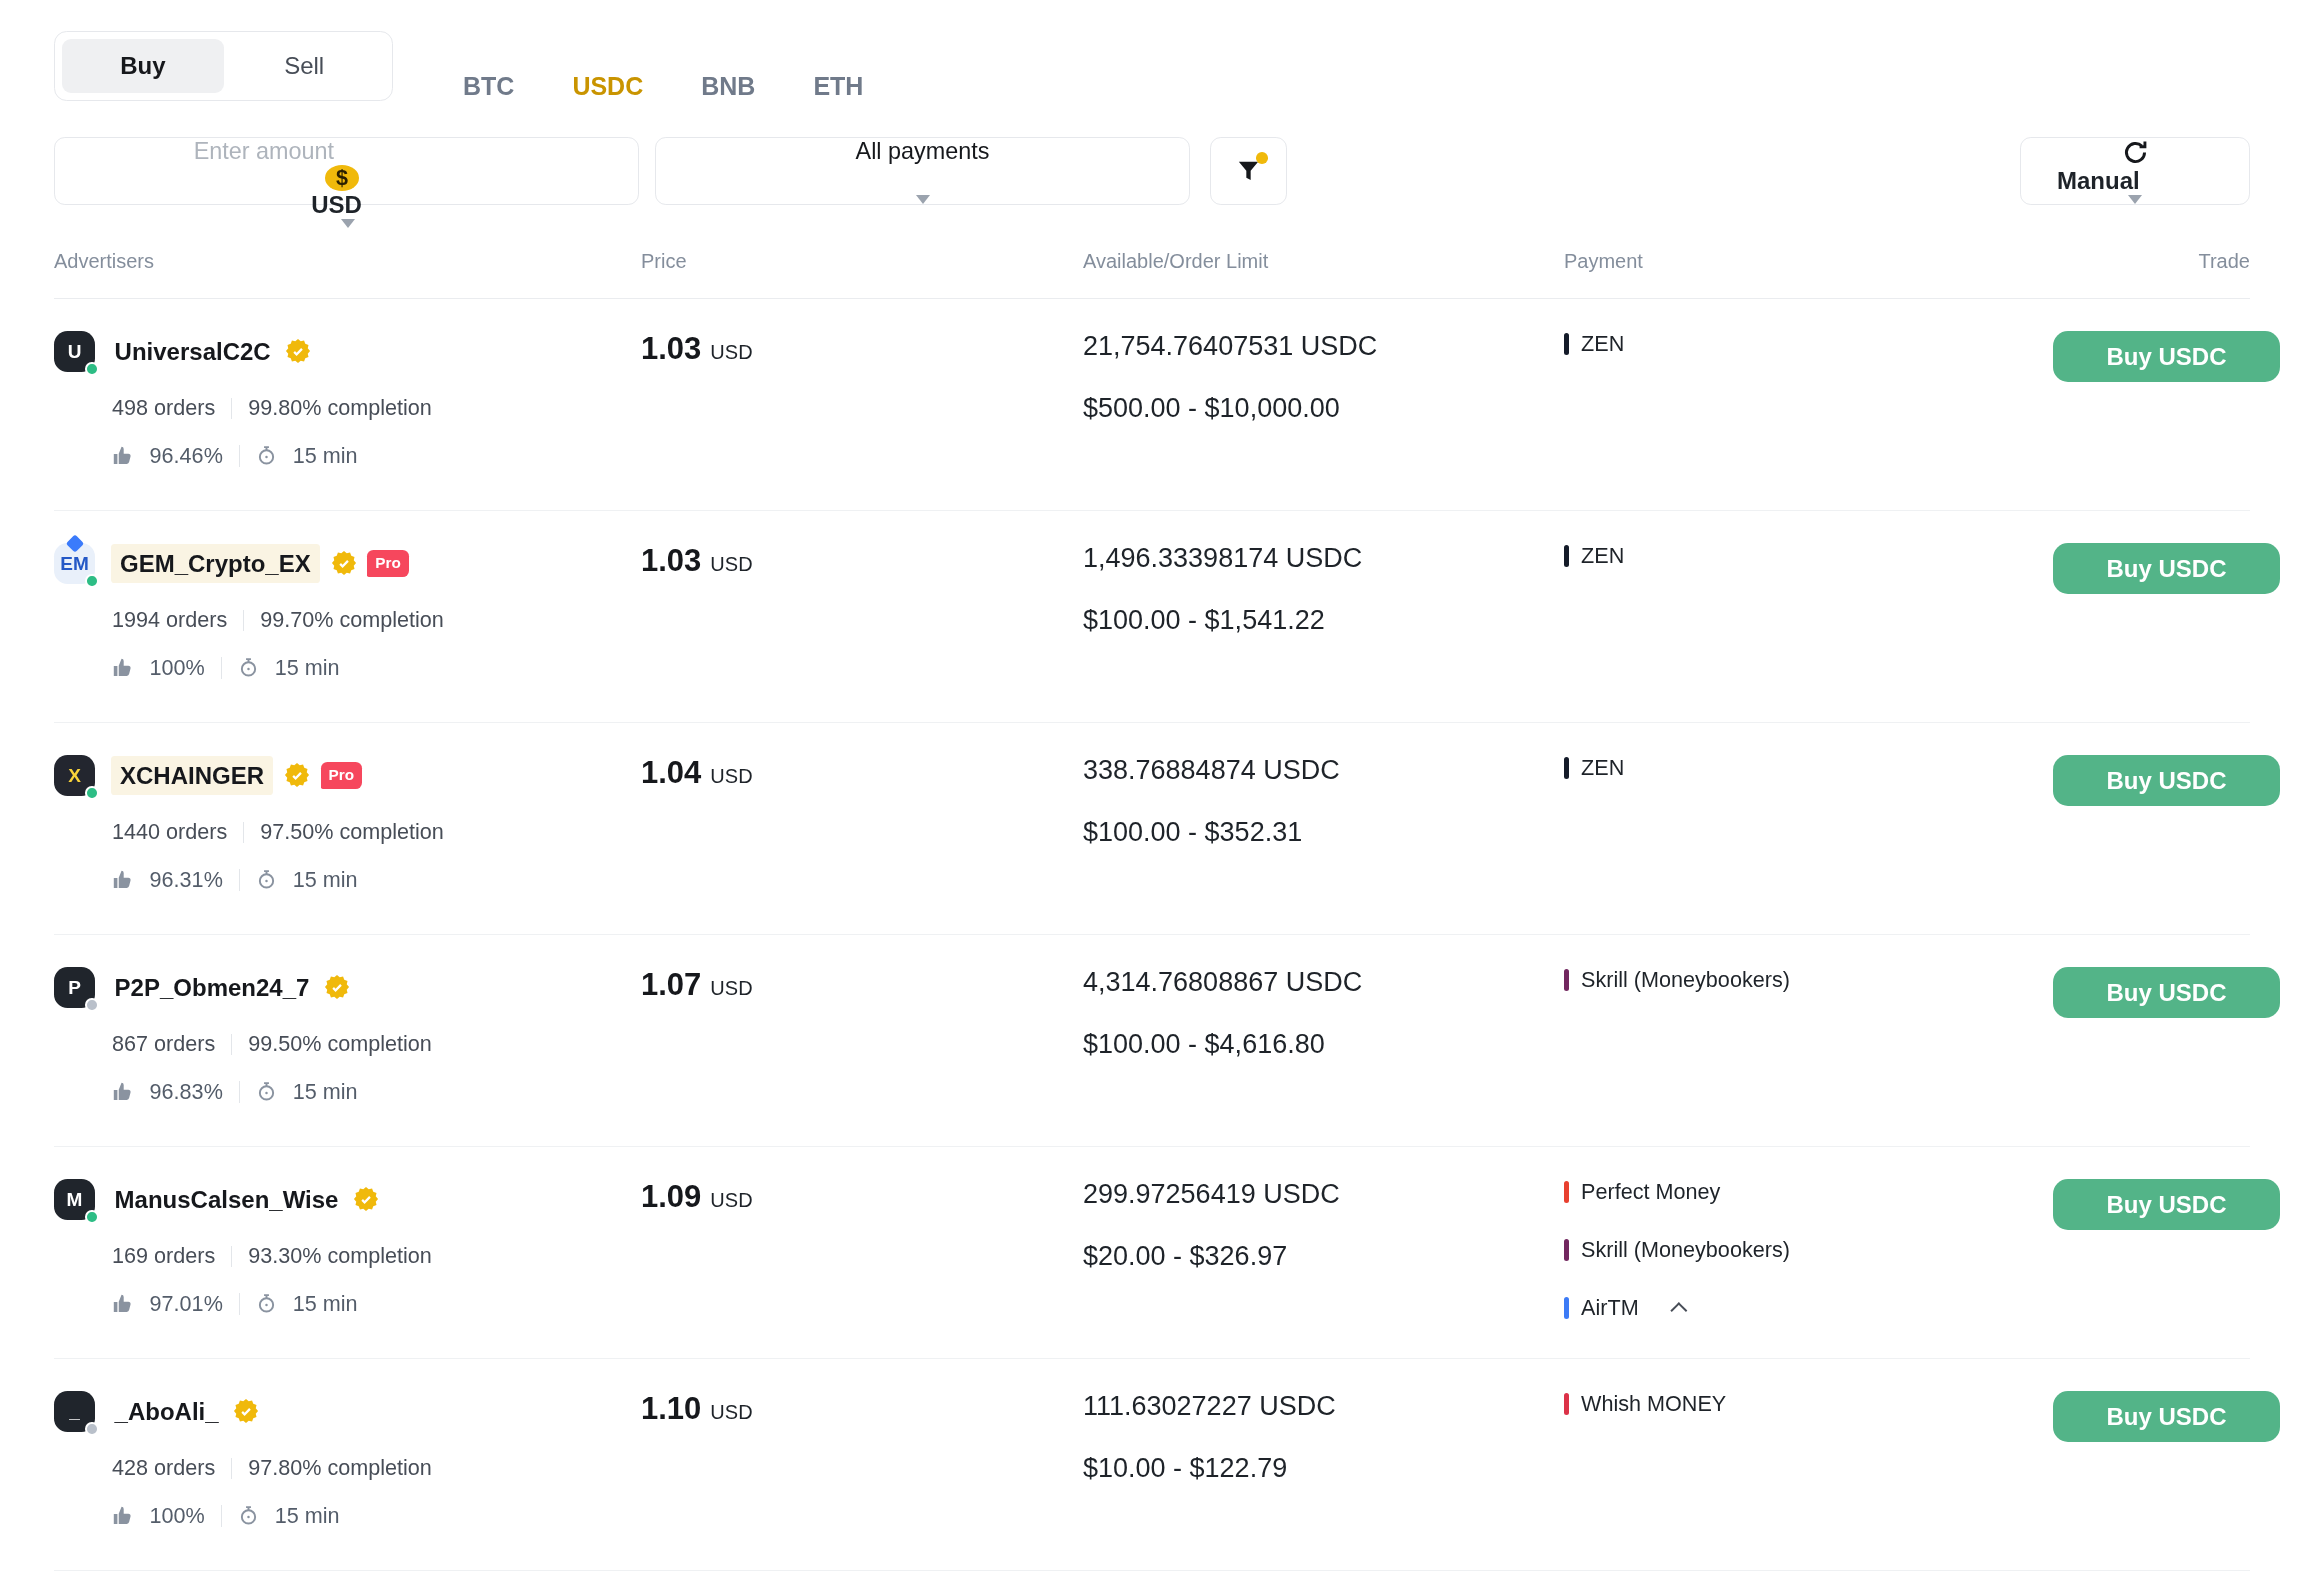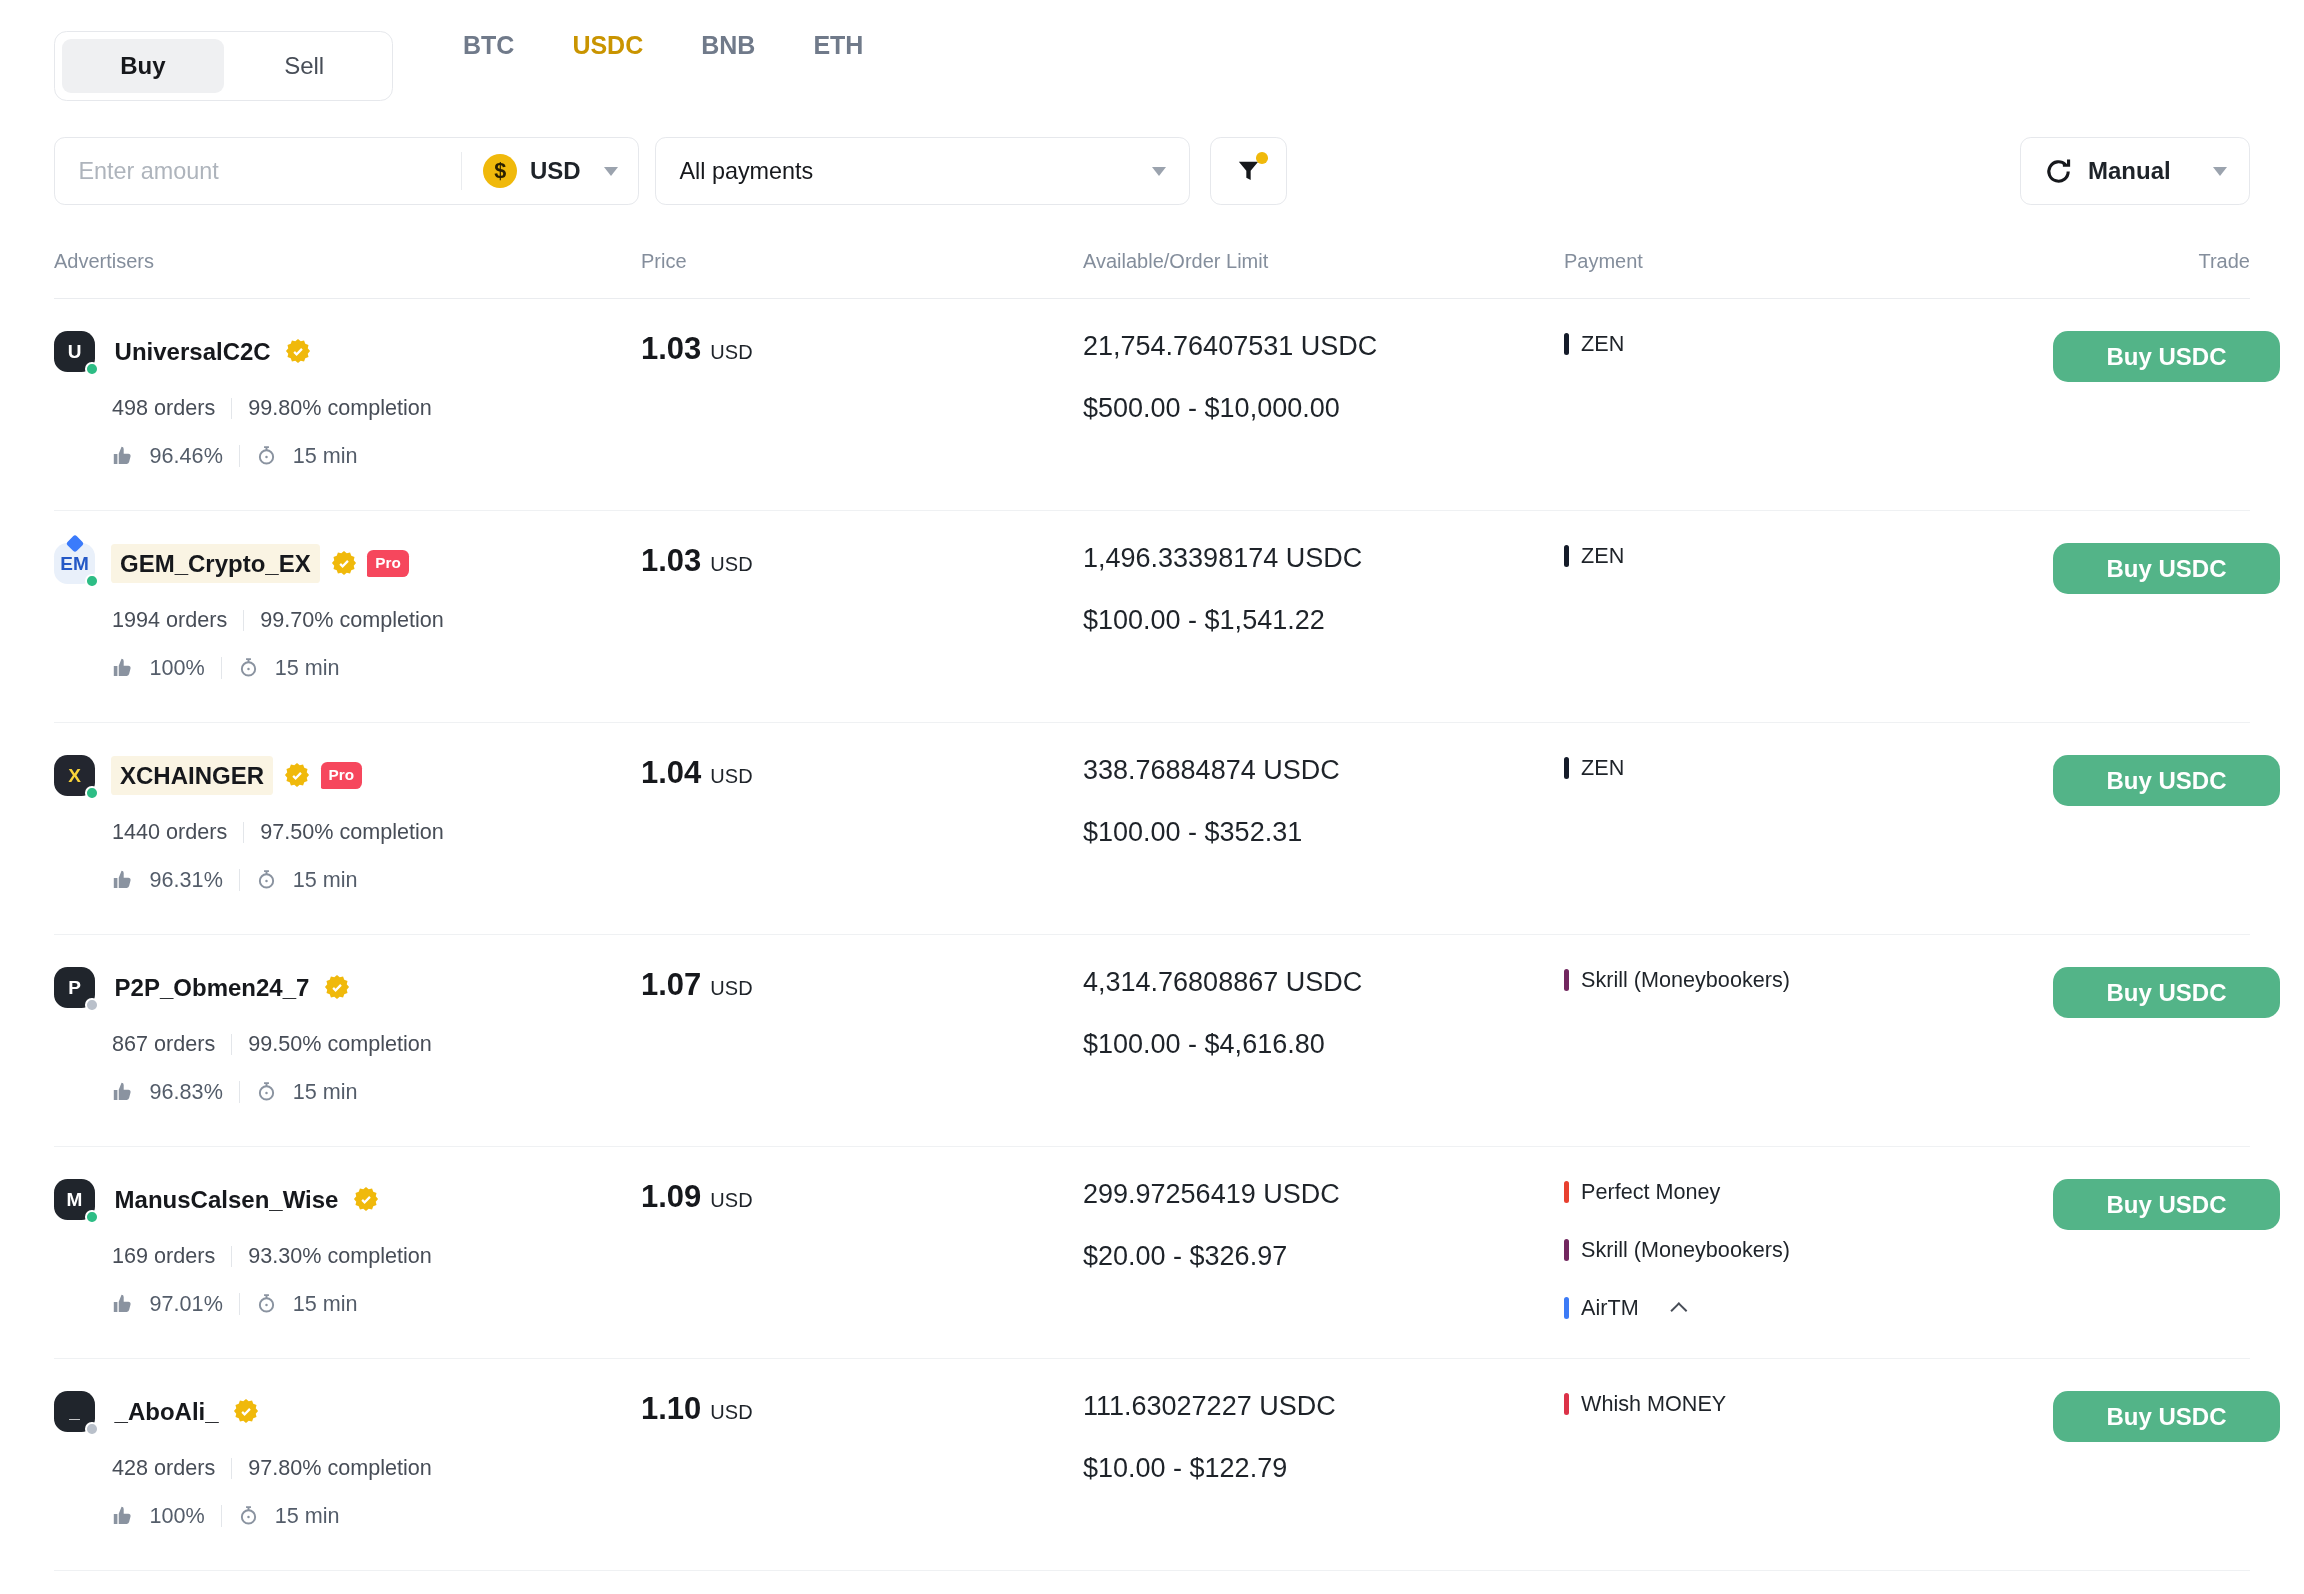--- a/index.html
+++ b/index.html
@@ -1,32 +1,32 @@
 <!DOCTYPE html>
 <html style="font-size:14.4px"><head>
 <meta charset="utf-8">
 <style>
   * { margin:0; padding:0; box-sizing:border-box; }
   html,body { width:2304px; height:1594px; background:#fff; overflow:hidden;
               font-family:"Liberation Sans", sans-serif; color:#1E2329; }
   .page { padding:0 54px; }
 
   
-  .toolbar { display:flex; align-items:flex-start; margin-top:31px; }
+  .toolbar { display:flex; align-items:flex-end; margin-top:31px; }
   .seg { display:flex; width:339px; height:70px; border:0.9px solid #E6E8EC; border-radius:12.6px; padding:7.2px; }
   .seg-btn { flex:1; display:flex; align-items:center; justify-content:center; font-size:24px;
              font-weight:500; color:#474D57; border-radius:9px; cursor:pointer; }
   .seg-btn.active { background:#EFF0F2; color:#16181C; font-weight:600; }
   .asset-tabs { display:flex; gap:58px; margin-left:70px; }
   .asset-tab { font-size:25px; font-weight:600; color:#707A8A; cursor:pointer; }
   .asset-tab.active { color:#C99400; }
 
   
   .filters { display:flex; align-items:center; margin-top:36px; }
-  .fbox { height:68px; border:0.9px solid #E6E8EC; border-radius:10.8px; display:flex; align-items:center; background:#fff; }
+  .fbox { height:68px; border:0.9px solid #E6E8EC; border-radius:10.8px; display:flex; align-items:center; background:#fff;flex-direction:column; }
   .amount-box { width:585px; padding:0 20px 0 23.4px; }
   .amount-box input { border:none; outline:none; flex:1; font-size:23.4px; font-family:inherit; color:#1E2329; min-width:0; }
   .amount-box input::placeholder { color:#AEB4BC; }
   .vdivider { width:0.9px; height:38px; background:#EAECEF; margin:0 21.6px 0 7.2px; }
   .coin { width:34px; height:34px; border-radius:50%; background:#F0B90B; display:flex; align-items:center;
           justify-content:center; font-size:21.6px; font-weight:700; color:#2A2000; margin-right:12.6px; }
   .fiat-label { font-size:24px; font-weight:600; margin-right:23.4px; }
   .caret { width:0; height:0; border-left:7.2px solid transparent; border-right:7.2px solid transparent;
            border-top:9px solid #9BA3AE; }
   .select-box { padding:0 23.4px; font-size:23.4px; font-weight:500; color:#16181C; justify-content:space-between; cursor:pointer; }

